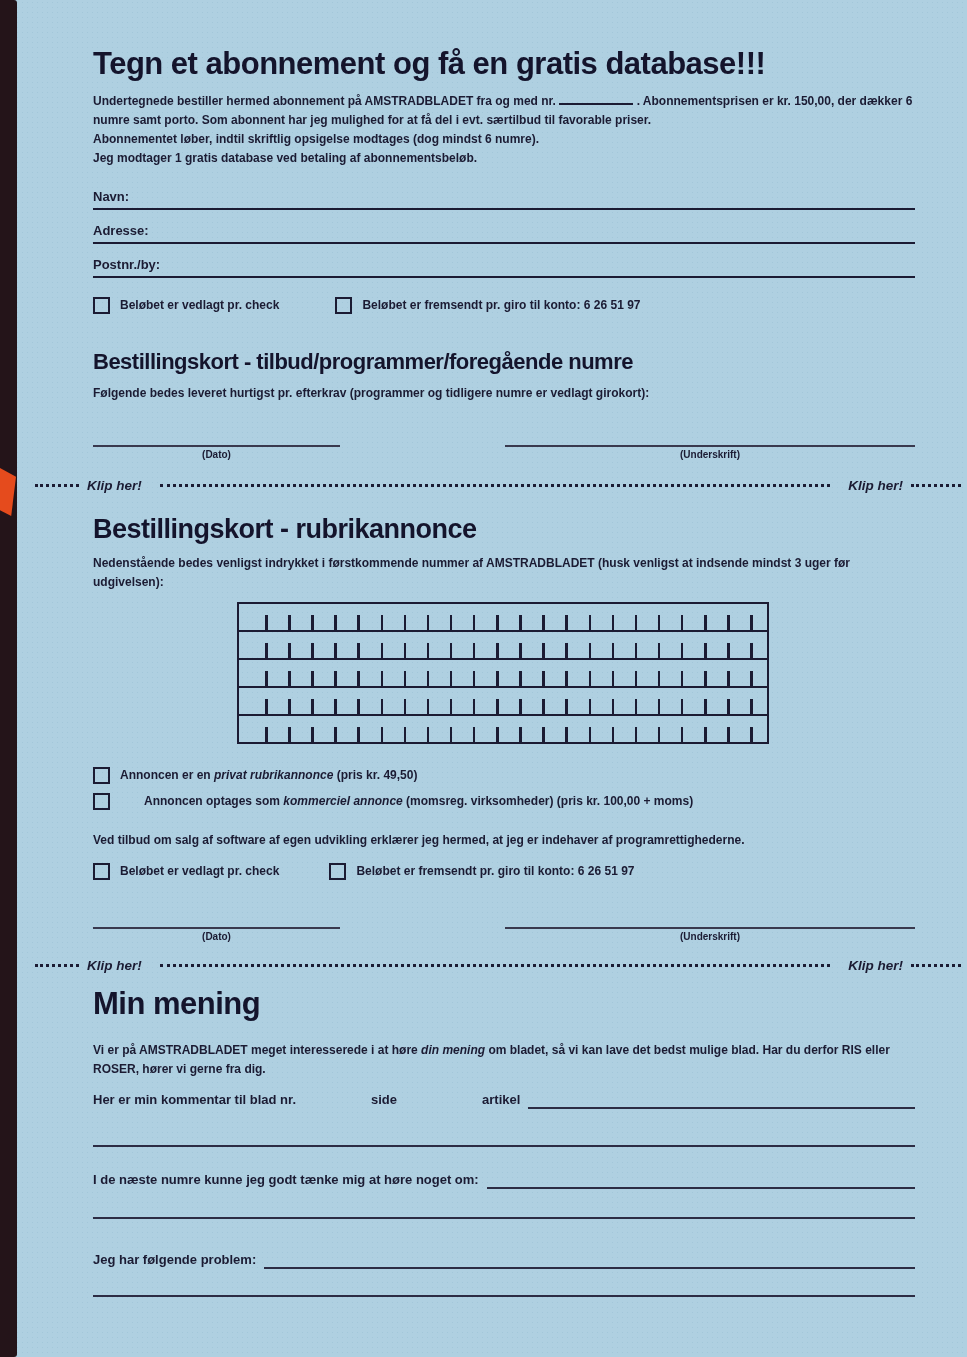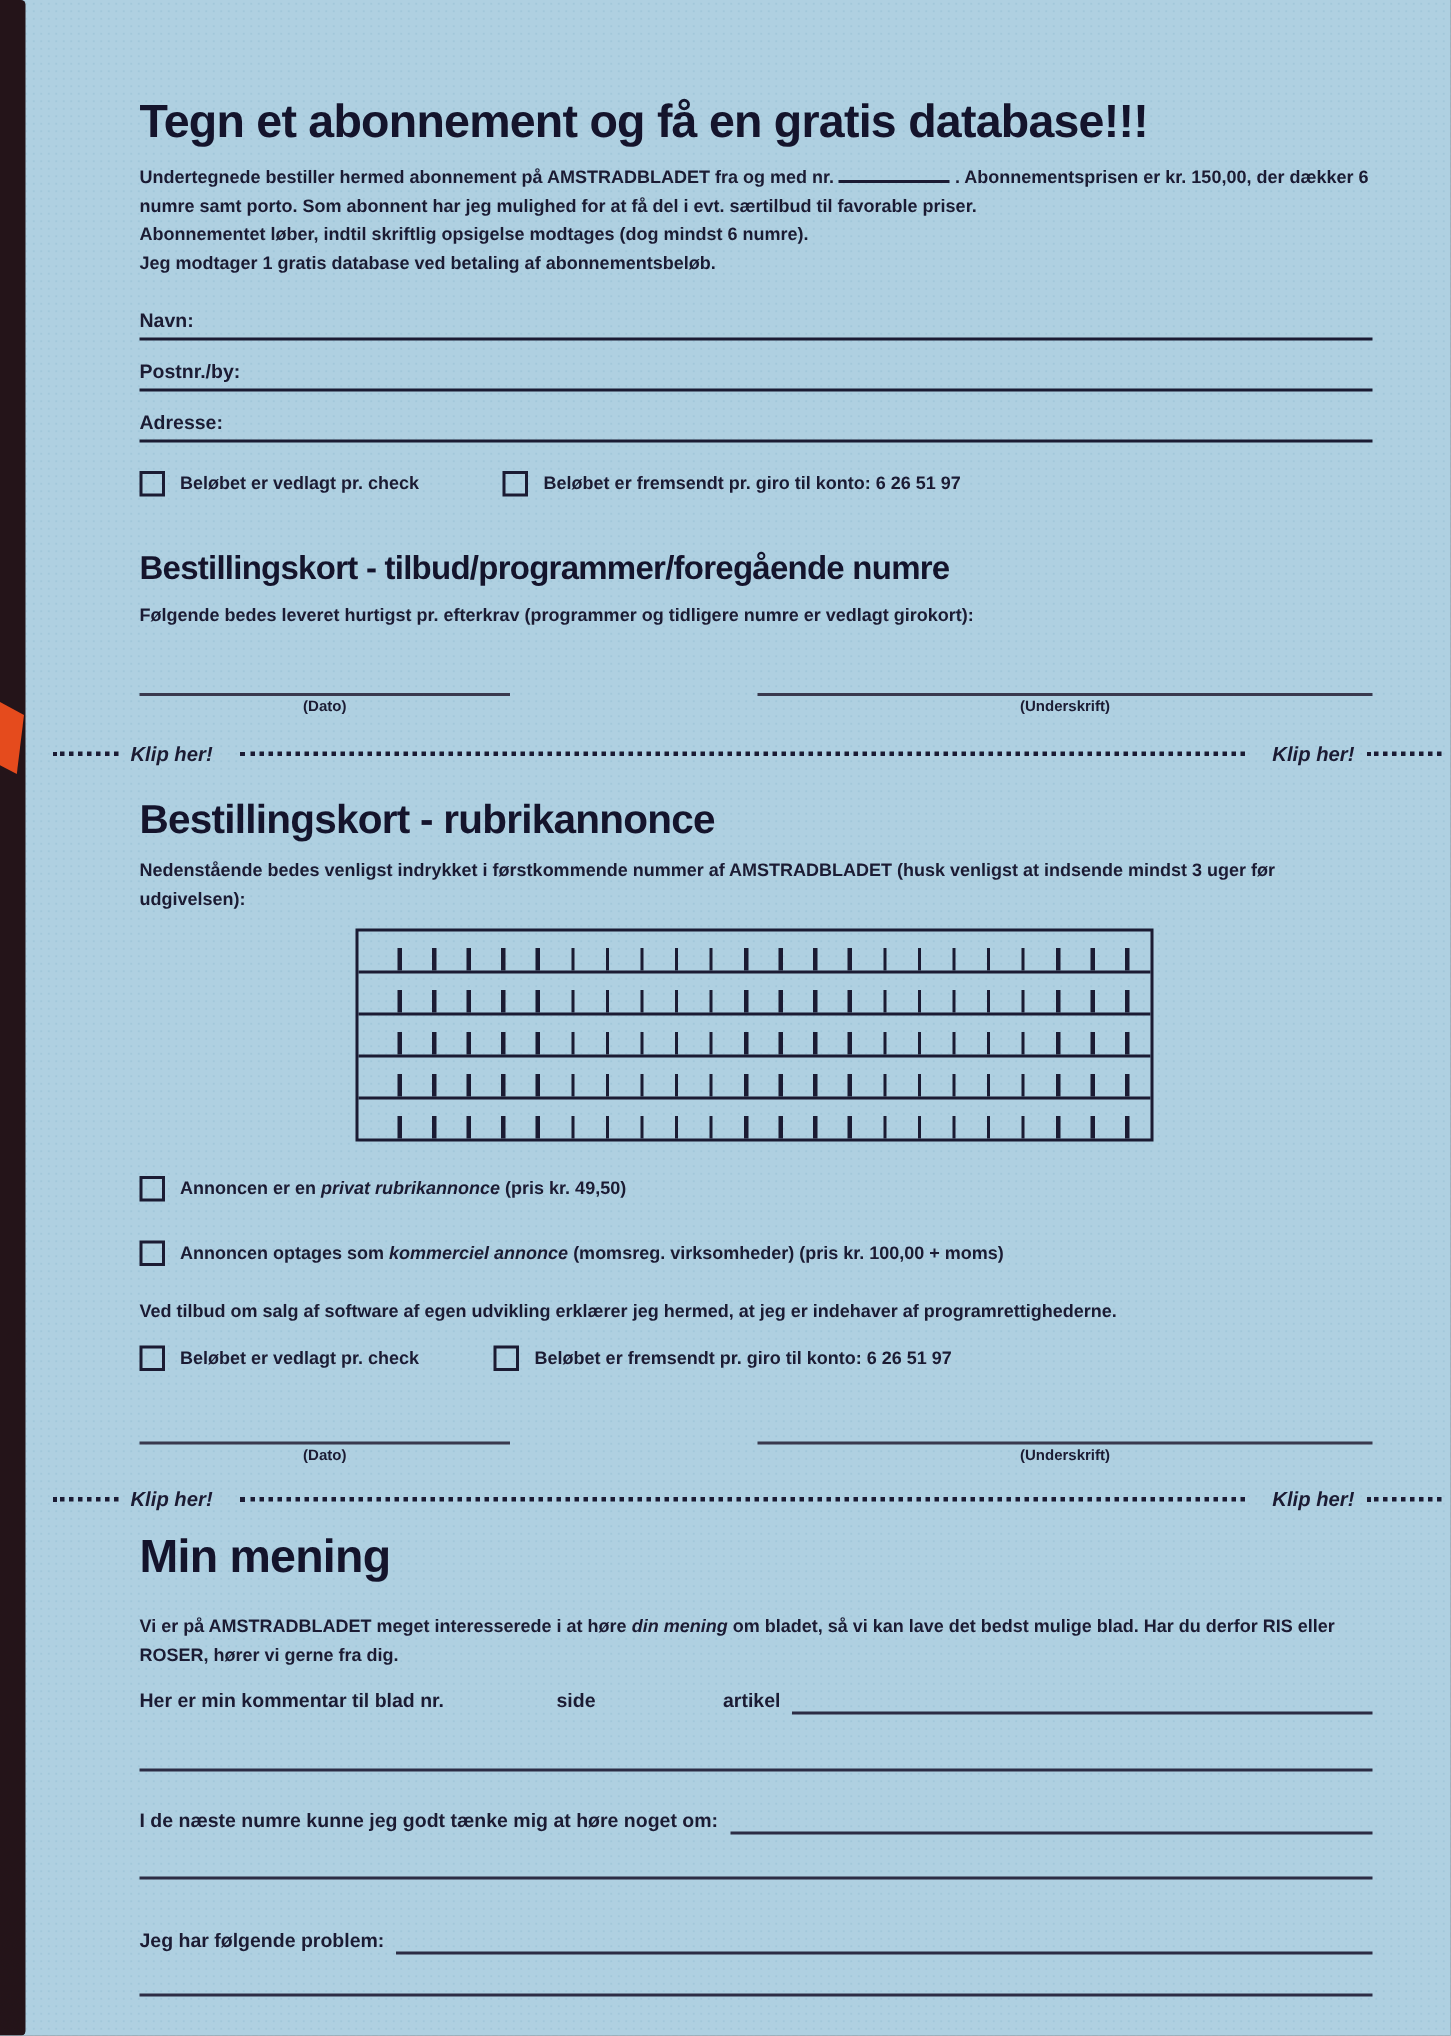--- a/index.html
+++ b/index.html
@@ -20,21 +20,21 @@
   .spine {
     position:absolute; left:0; top:0; width:17px; height:1357px;
     background:#241419;
     border-radius:0 3px 3px 0;
   }
   .spine-flag {
     position:absolute; left:0; top:468px; width:16px; height:48px;
     background:#e54b1d;
     clip-path:polygon(0 0, 100% 18%, 70% 100%, 0 88%);
   }
-  .content { position:absolute; left:93px; top:17px; width:822px; }
+  .content { position:absolute; left:93px; top:0; width:822px; }
 
   h1,h2,h3 { margin:0; color:#14142c; letter-spacing:-0.5px; }
   .h-big   { font-size:31px; font-weight:700; }
   .h-mid   { font-size:22px; font-weight:700; }
   .h-large { font-size:27px; font-weight:700; }
 
   p, .txt { font-size:12px; font-weight:700; line-height:19px; margin:0; }
   .small  { font-size:10px; font-weight:700; }
 
   .inline-blank {
@@ -116,24 +116,24 @@
       <span class="inline-blank"></span>
       <span>. Abonnementsprisen er kr. 150,00, der dækker 6 numre samt porto. Som abonnent har jeg mulighed for at få del i evt. særtilbud til favorable priser.</span>
     </p>
     <p>Abonnementet løber, indtil skriftlig opsigelse modtages (dog mindst 6 numre).</p>
     <p>Jeg modtager 1 gratis database ved betaling af abonnementsbeløb.</p>
 
     <div class="field-row" style="margin-top:16px;">
       <span class="lbl">Navn:</span>
     </div>
     <div class="field-row">
+      <span class="lbl">Adresse:</span>
+    </div>
+    <div class="field-row">
       <span class="lbl">Postnr./by:</span>
-    </div>
-    <div class="field-row">
-      <span class="lbl">Adresse:</span>
     </div>
 
     <div class="check-row" style="margin-top:18px;">
       <div class="check-item">
         <span class="checkbox"></span>
         <span class="txt">Beløbet er vedlagt pr. check</span>
       </div>
       <div class="check-item" style="margin-left:56px;">
         <span class="checkbox"></span>
         <span class="txt">Beløbet er fremsendt pr. giro til konto: 6 26 51 97</span>
@@ -287,21 +287,21 @@
           <span class="tick"></span>
           <span class="tick"></span>
           <span class="tick"></span>
         </div>
       </div>
 
     <div class="check-item" style="margin-top:22px;">
       <span class="checkbox"></span>
       <span class="txt"><span>Annoncen er en </span><span class="it">privat rubrikannonce</span><span> (pris kr. 49,50)</span></span>
     </div>
-    <div class="check-item" style="margin-top:24px;">
+    <div class="check-item" style="margin-top:7px;gap:24px;">
       <span class="checkbox"></span>
       <span class="txt"><span>Annoncen optages som </span><span class="it">kommerciel annonce</span><span> (momsreg. virksomheder) (pris kr. 100,00 + moms)</span></span>
     </div>
 
     <p style="margin-top:20px;">Ved tilbud om salg af software af egen udvikling erklærer jeg hermed, at jeg er indehaver af programrettighederne.</p>
 
     <div class="check-row" style="margin-top:12px;">
       <div class="check-item">
         <span class="checkbox"></span>
         <span class="txt">Beløbet er vedlagt pr. check</span>

